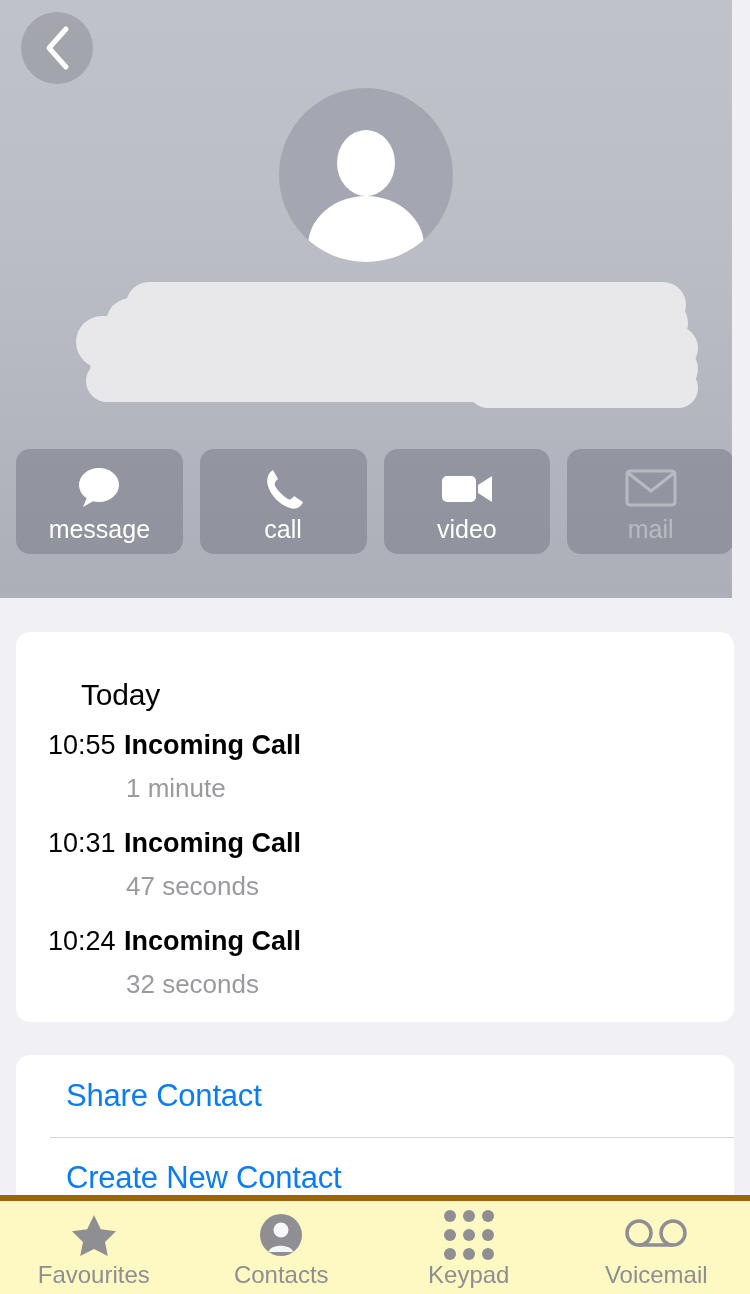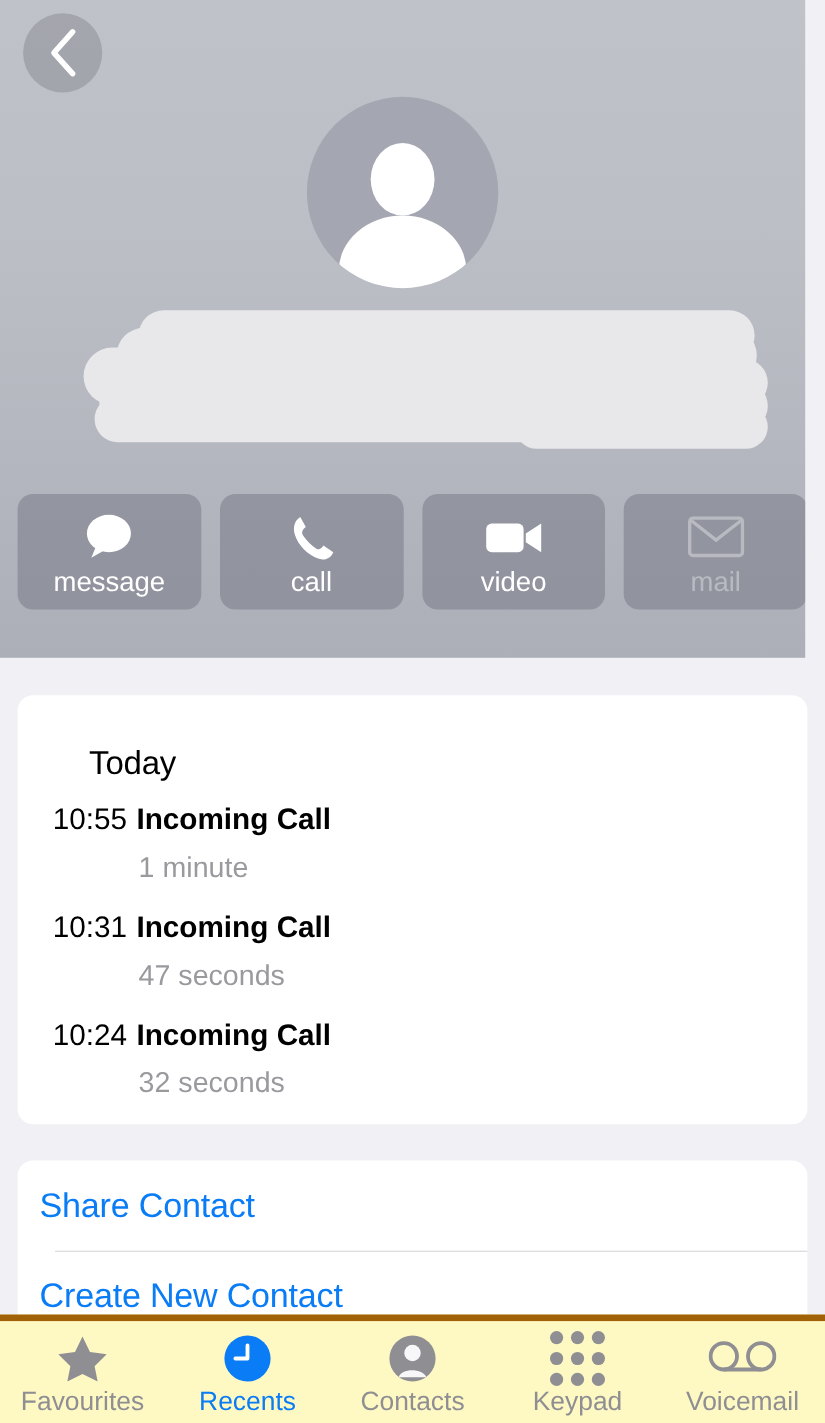--- a/index.html
+++ b/index.html
@@ -158,21 +158,21 @@
     line-height: 1;
     text-align: center;
   }
 
   .card-actions { top: 1055px; height: 200px; }
   .action-link {
     position: relative;
     height: 82px;
     display: flex;
     align-items: center;
-    padding-left: 20px;
+    padding-left: 50px;
     font-size: 31px;
     color: #0a7cf5;
     letter-spacing: -0.2px;
   }
   .action-link + .action-link::before {
     content: "";
     position: absolute;
     top: 0; left: 34px; right: 0;
     height: 1px;
     background: #d6d6da;
@@ -336,29 +336,20 @@
 
   <div class="tab-item">
     <span class="ico">
       <svg width="44" height="42" viewBox="0 0 44 42">
         <path d="M22 1 L28.8 15.2 L44 17.2 L33 28 L35.8 42 L22 35 L8.2 42 L11 28 L0 17.2 L15.2 15.2 Z" fill="#8e8e93"></path>
       </svg>
     </span>
     <span class="lbl">Favourites</span>
   </div>
 
-  <div class="tab-item active">
-    <span class="ico">
-      <svg width="44" height="44" viewBox="0 0 44 44">
-        <circle cx="22" cy="22" r="21" fill="#0a7cf5"></circle>
-        <path d="M22 10 L22 22 L11 22" fill="none" stroke="#ffffff" stroke-width="3.5" stroke-linecap="round" stroke-linejoin="round"></path>
-      </svg>
-    </span>
-    <span class="lbl">Recents</span>
-  </div>
 
   <div class="tab-item">
     <span class="ico">
       <svg width="44" height="44" viewBox="0 0 44 44">
         <circle cx="22" cy="22" r="21" fill="#8e8e93"></circle>
         <circle cx="22" cy="17" r="7.5" fill="#f7f7fa"></circle>
         <path d="M9.5 39 C11.5 30.5 31.5 30.5 34.5 39 Z" fill="#f7f7fa"></path>
       </svg>
     </span>
     <span class="lbl">Contacts</span>

